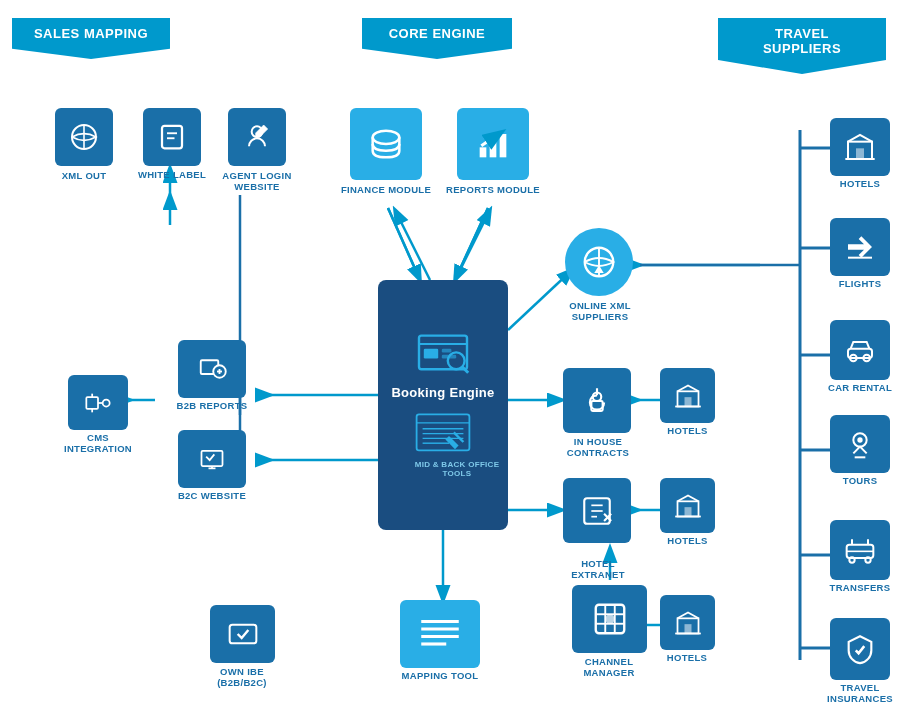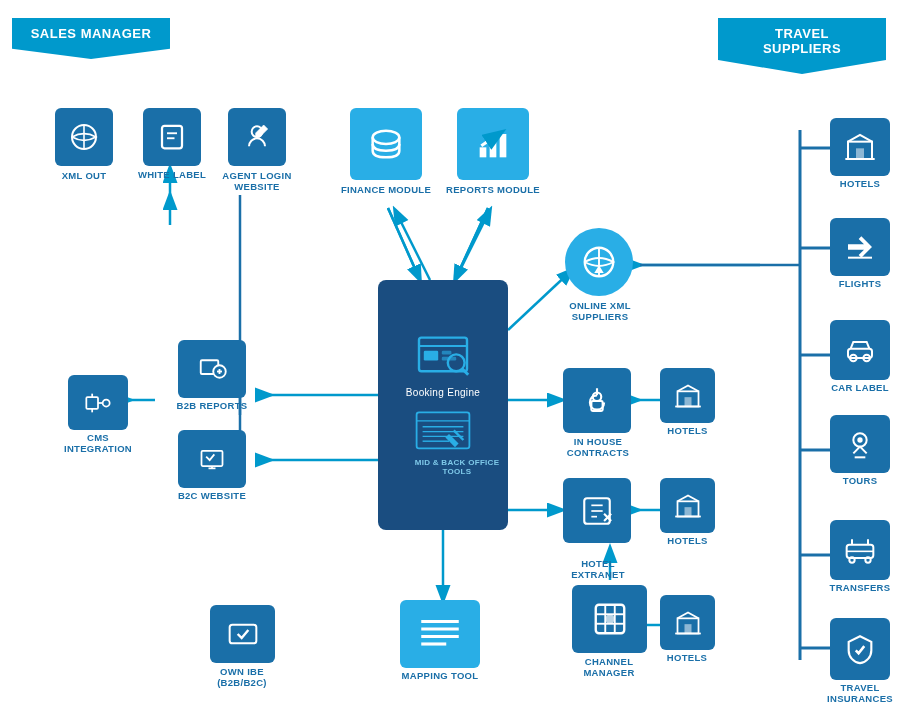--- a/index.html
+++ b/index.html
@@ -76,22 +76,22 @@
       flex-direction: column;
       align-items: center;
       justify-content: center;
       color: #fff;
       font-weight: 900;
       font-size: 13px;
       letter-spacing: 0.3px;
     }
 
     .booking-engine-box .be-title {
-      font-size: 10px;
-      font-weight: 400;
+      font-size: 13px;
+      font-weight: 700;
       color: #fff;
       text-align: center;
       margin-top: 5px;
     }
 
     .small-label {
       font-size: 8px;
       font-weight: 700;
       color: #7ec8e8;
       text-align: center;
@@ -167,23 +167,26 @@
     <line x1="800" y1="248" x2="830" y2="248" stroke="#1a6fa8" stroke-width="3"></line>
     <line x1="800" y1="355" x2="830" y2="355" stroke="#1a6fa8" stroke-width="3"></line>
     <line x1="800" y1="450" x2="830" y2="450" stroke="#1a6fa8" stroke-width="3"></line>
     <line x1="800" y1="555" x2="830" y2="555" stroke="#1a6fa8" stroke-width="3"></line>
     <line x1="800" y1="648" x2="830" y2="648" stroke="#1a6fa8" stroke-width="3"></line>
 
     <line x1="800" y1="265" x2="640" y2="265" stroke="#1a6fa8" stroke-width="2.5"></line>
   </svg>
 
   <div class="banner" style="left:12px; top:18px; width:158px; padding-bottom:18px;">
-    <span>SALES MANAGER</span>
-  </div>
-
+    <span>SALES MAPPING</span>
+  </div>
+
+  <div class="banner" style="left:362px; top:18px; width:150px; padding-bottom:18px;">
+    <span>CORE ENGINE</span>
+  </div>
 
   <div class="banner" style="left:718px; top:18px; width:168px; padding-bottom:18px;">
     <span>TRAVEL SUPPLIERS</span>
   </div>
 
   <div class="icon-box" style="left:55px; top:108px; width:58px; height:58px;">
     <svg viewBox="0 0 24 24" width="32" height="32">
         <circle cx="12" cy="12" r="9" fill="none" stroke="#fff" stroke-width="1.5"></circle>
         <line x1="12" y1="3" x2="12" y2="21" stroke="#fff" stroke-width="1.2"></line>
         <path d="M3 12 Q12 7 21 12 Q12 17 3 12" fill="none" stroke="#fff" stroke-width="1.2"></path>
@@ -437,21 +440,21 @@
 
   <div class="icon-box" style="left:830px; top:320px; width:60px; height:60px;">
     <svg viewBox="0 0 24 24" width="32" height="32">
         <path d="M5 11 L7 6 L17 6 L19 11" fill="none" stroke="#fff" stroke-width="1.5"></path>
         <rect x="3" y="11" width="18" height="7" rx="2" fill="none" stroke="#fff" stroke-width="1.5"></rect>
         <circle cx="7" cy="18" r="2.5" fill="none" stroke="#fff" stroke-width="1.5"></circle>
         <circle cx="17" cy="18" r="2.5" fill="none" stroke="#fff" stroke-width="1.5"></circle>
       </svg>
   </div>
   <div class="label" style="left:822px; top:382px; width:76px;">
-    CAR LABEL
+    CAR RENTAL
   </div>
 
   <div class="icon-box" style="left:830px; top:415px; width:60px; height:58px;">
     <svg viewBox="0 0 24 24" width="32" height="32">
         <circle cx="12" cy="9" r="5" fill="none" stroke="#fff" stroke-width="1.5"></circle>
         <path d="M7 19 L12 14 L17 19" fill="none" stroke="#fff" stroke-width="1.5"></path>
         <line x1="8" y1="22" x2="16" y2="22" stroke="#fff" stroke-width="1.5"></line>
         <circle cx="12" cy="9" r="2" fill="#fff"></circle>
       </svg>
   </div>

